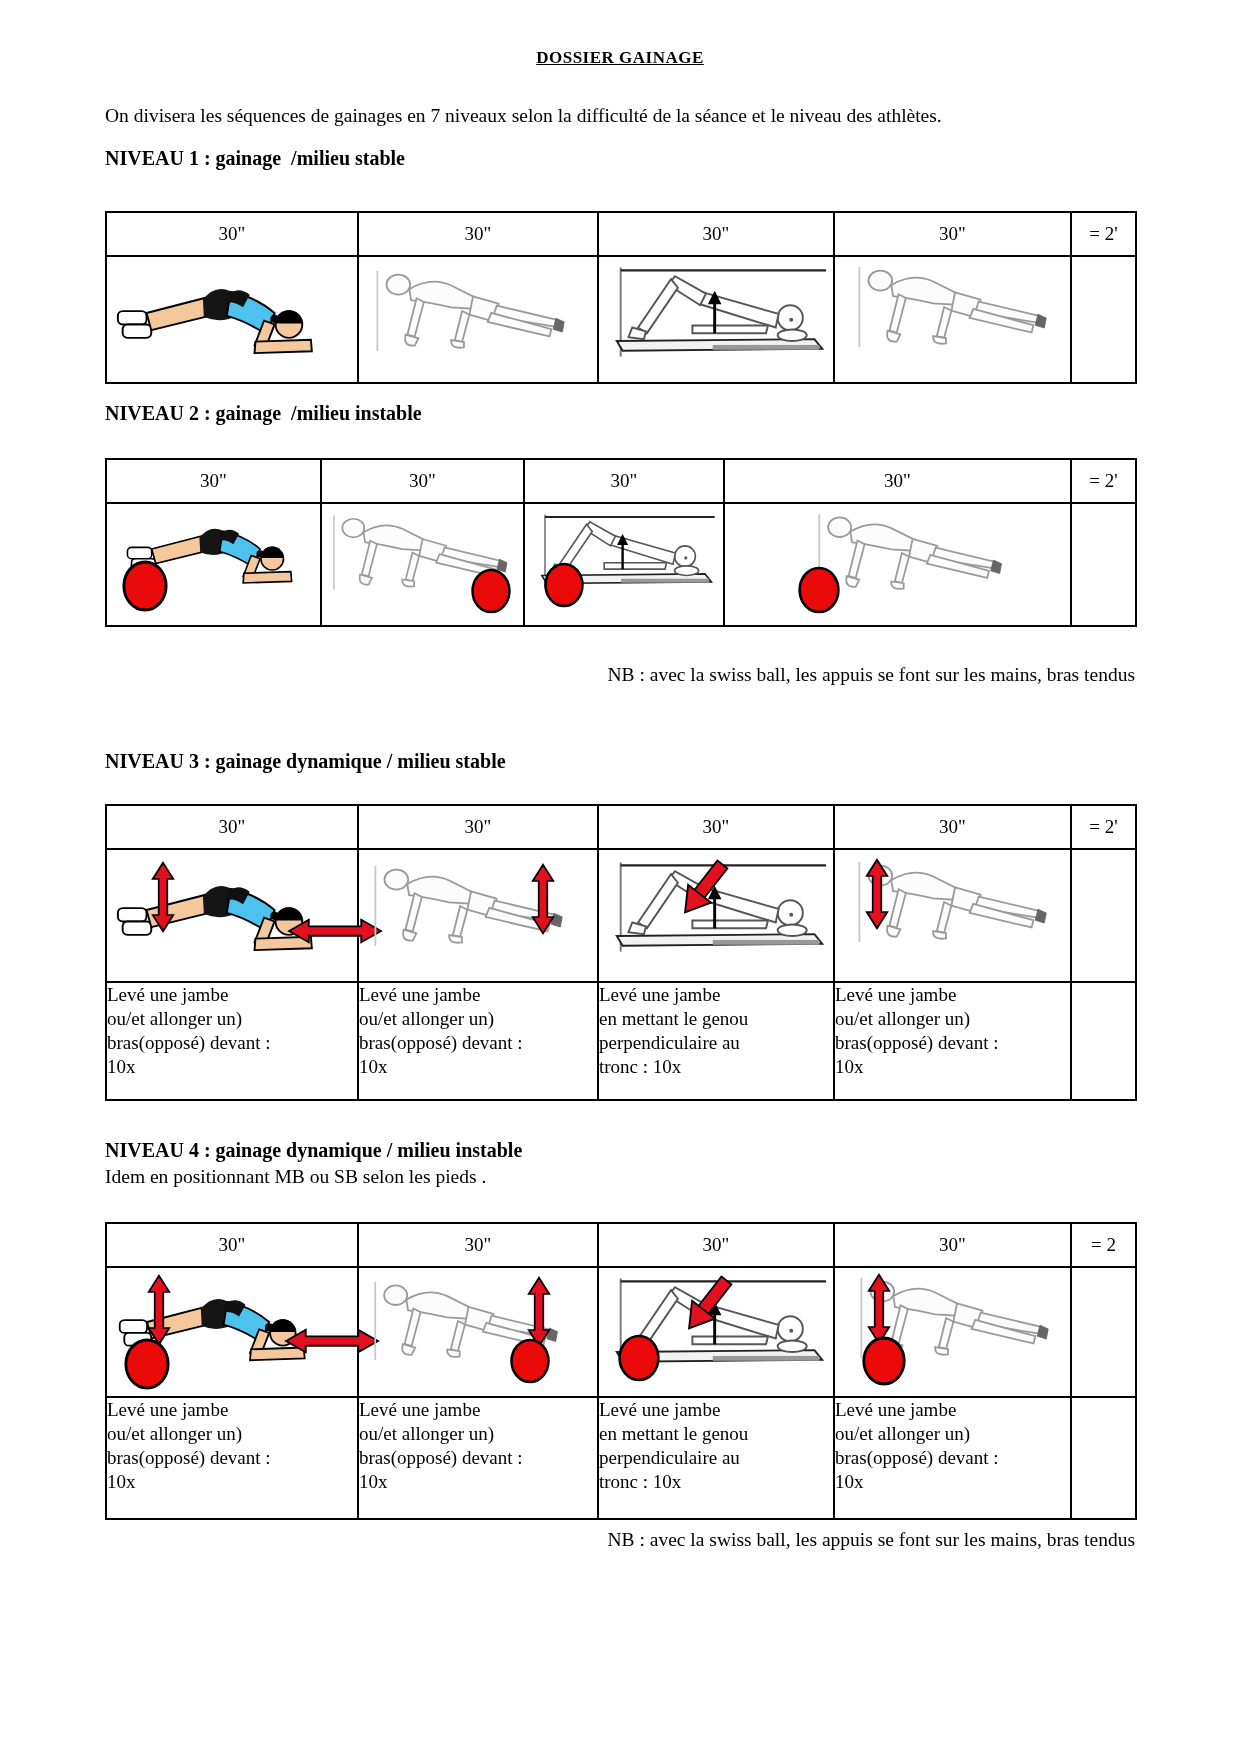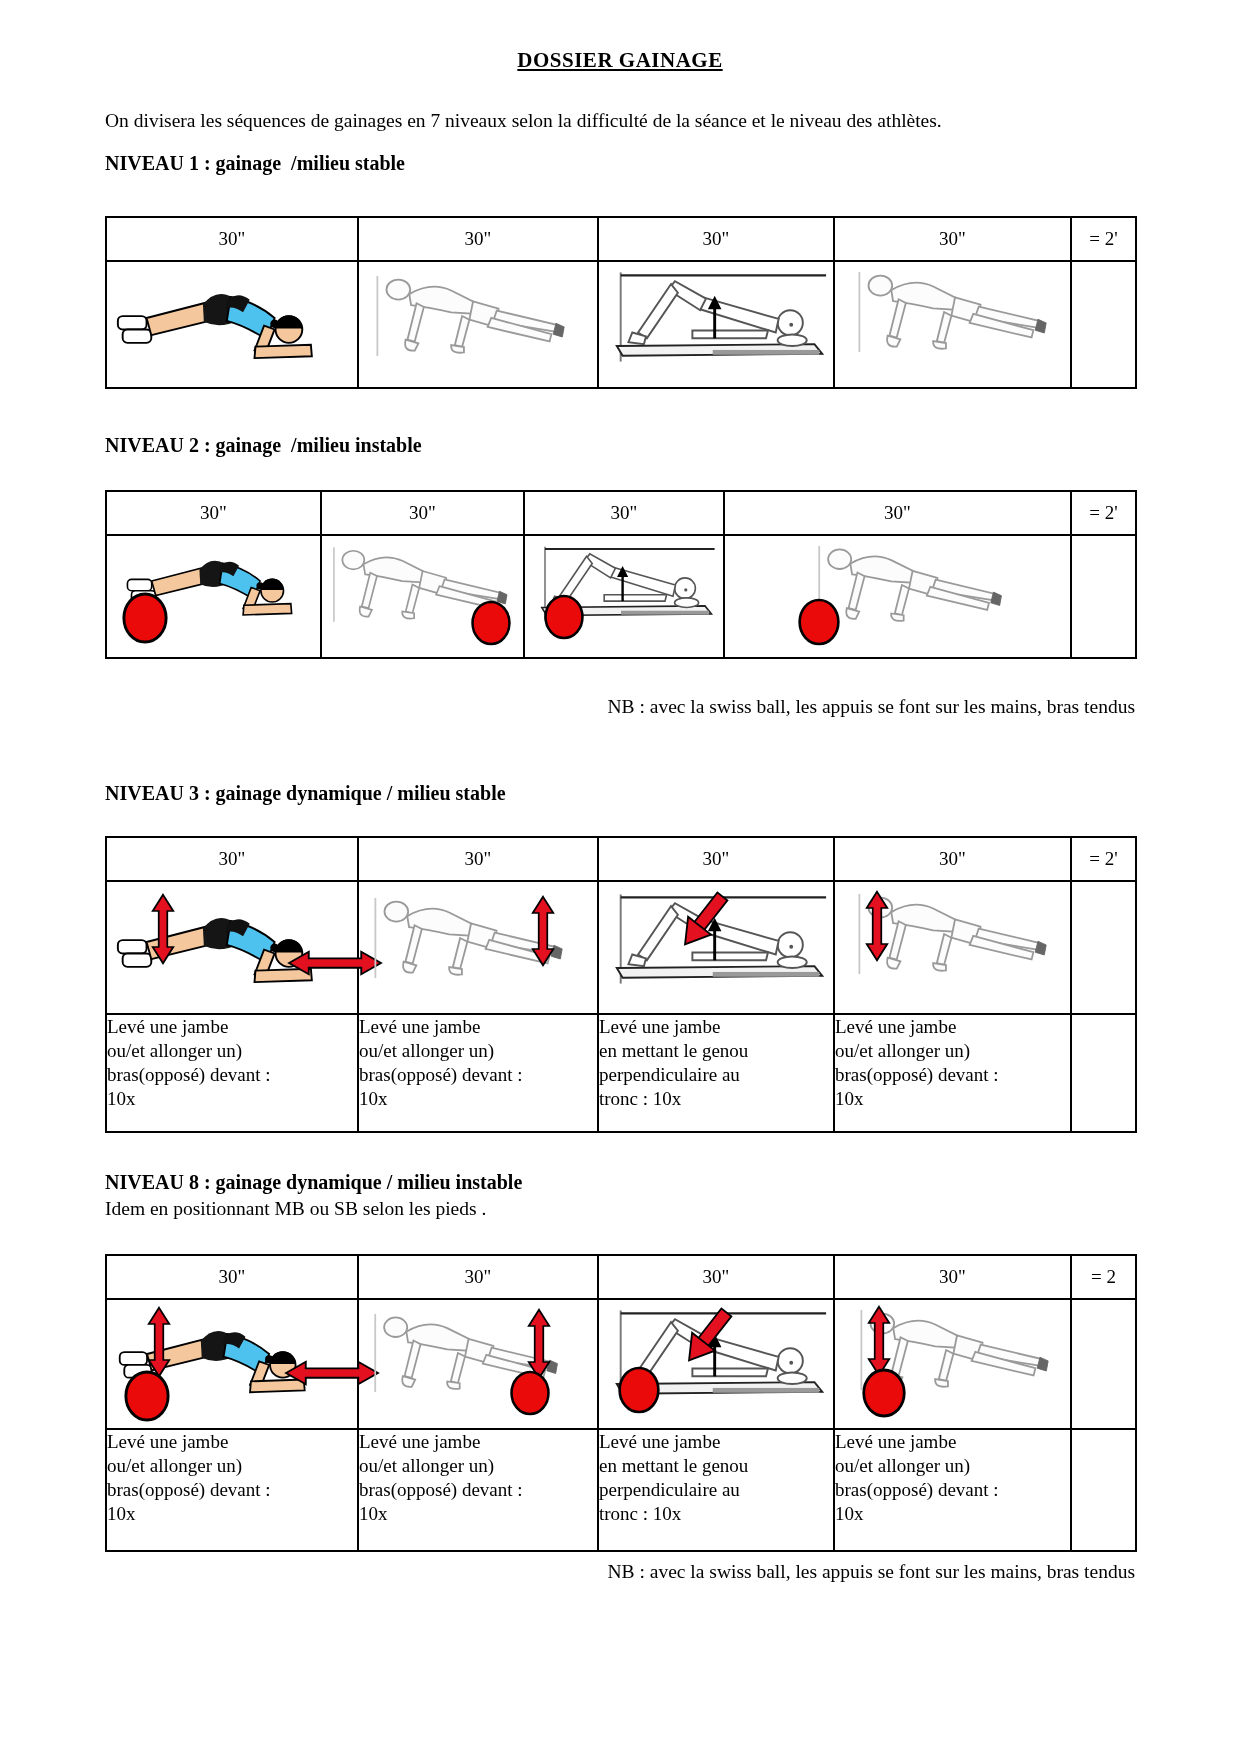--- a/index.html
+++ b/index.html
@@ -1,24 +1,24 @@
 <!DOCTYPE html>
 <html><head>
 <meta charset="utf-8">
 <style>
   html,body{margin:0;padding:0;background:#fff;}
   .page{width:1240px;height:1754px;overflow:hidden;background:#fff;
         font-family:"Liberation Serif","DejaVu Serif",serif;color:#000;}
   .content{padding:0 105px;}
-  .title{margin:48px 0 12px;text-align:center;font-size:21px;font-weight:bold;
+  .title{margin:48px 0 12px;text-align:center;font-size:17px;font-weight:bold;
          text-decoration:underline;letter-spacing:.5px;}
   .intro{margin:36px 0 0;font-size:19.5px;line-height:23px;}
   .lvl-h{margin:0;font-size:20px;font-weight:bold;white-space:pre-wrap;line-height:26px;}
   .mt-h1{margin-top:18px;}
-  .mt-h2{margin-top:43px;}
+  .mt-h2{margin-top:16px;}
   .mt-h3{margin-top:62px;}
   .mt-h4{margin-top:36px;}
   .sub{margin:2px 0 0;font-size:19.5px;line-height:23px;white-space:pre-wrap;}
   .nb{font-size:19.5px;line-height:23px;text-align:right;}
   .nb1{margin:36px 0 0;}
   .nb2{margin:8px 0 0;}
   table.sched{border-collapse:collapse;table-layout:fixed;width:1030px;}
   table.sched td{border:2px solid #000;padding:0;font-size:19px;}
   .mt-t1{margin-top:40px;}
   .mt-t2{margin-top:32px;}
@@ -281,21 +281,21 @@
 ou/et allonger un)
 bras(opposé) devant :
 10x</td>
           <td class="note"></td>
         </tr>
         </tbody>
       </table>
     </section>
 
     <section>
-      <h2 class="lvl-h mt-h4">NIVEAU 8 : gainage dynamique / milieu instable</h2>
+      <h2 class="lvl-h mt-h4">NIVEAU 4 : gainage dynamique / milieu instable</h2>
       <p class="sub">Idem en positionnant MB ou SB selon les pieds .</p>
       <table class="sched mt-t4">
         <colgroup>
             <col style="width:252px">
             <col style="width:240px">
             <col style="width:236px">
             <col style="width:237px">
             <col style="width:65px">
           </colgroup>
         <tbody>

